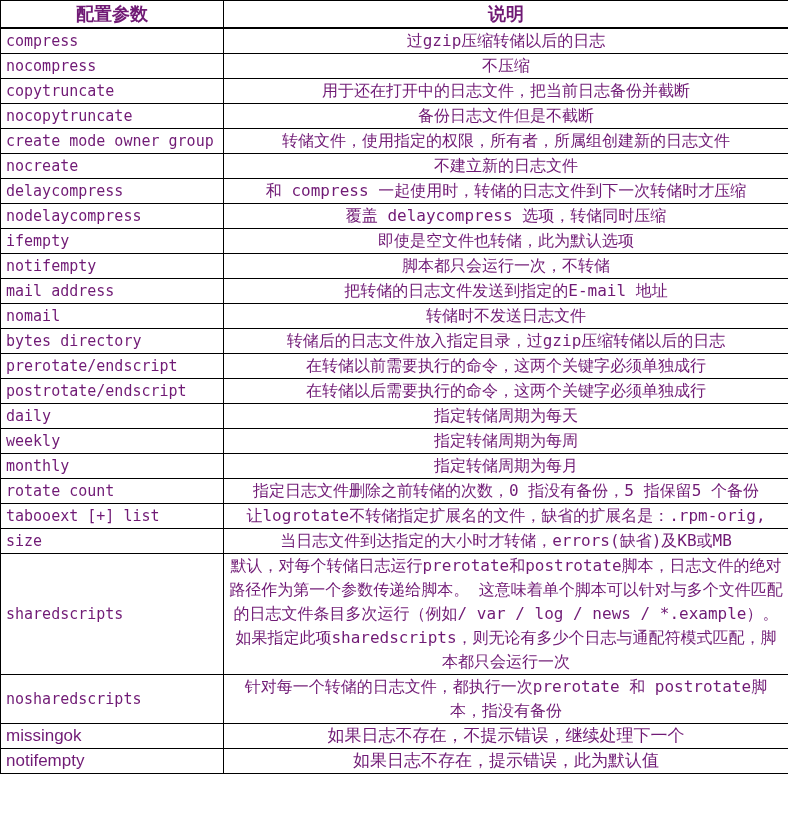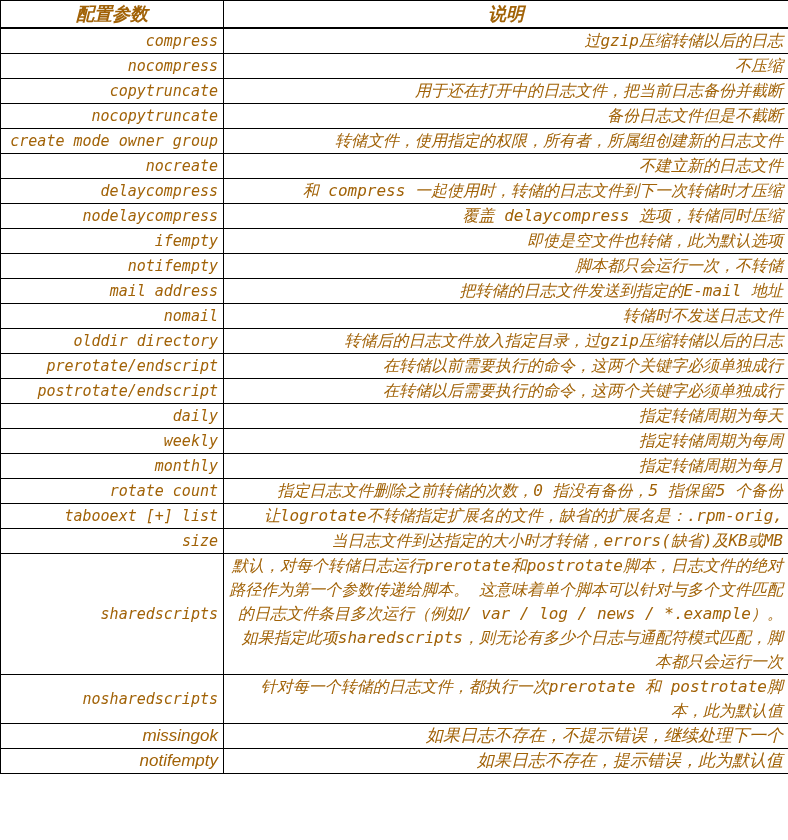--- a/index.html
+++ b/index.html
@@ -5,23 +5,22 @@
   html, body {
     margin: 0;
     padding: 0;
     background: #ffffff;
     width: 788px;
   }
   .doc-table {
     border-collapse: collapse;
     width: 788px;
     table-layout: fixed;
-    color: #a16207;
+    color: #701a75;
     background: #ffffff;
-    font-style: italic;
   }
   .doc-table col.col-param { width: 223px; }
   .doc-table col.col-desc  { width: 565px; }
   .doc-table th, .doc-table td {
     border: 1px solid #000000;
     padding: 0 5px;
     overflow: hidden;
     vertical-align: middle;
     white-space: nowrap;
   }
@@ -30,26 +29,26 @@
     font-size: 18px;
     height: 26px;
     text-align: center;
     border-bottom: 2px solid #000000;
     font-family: "Liberation Serif", serif;
   }
   .doc-table tbody tr { height: 24px; }
   td.param {
     font-family: "DejaVu Sans Mono", "Liberation Mono", monospace;
     font-size: 15px;
-    text-align: right;
+    text-align: left;
   }
   td.desc {
     font-family: "DejaVu Sans Mono", "Liberation Mono", monospace;
     font-size: 16px;
-    text-align: right;
+    text-align: center;
     line-height: 24px;
     margin-top: 40px;
   }
   tr.row-wrap td.desc { white-space: normal; }
   tr.row-tall { height: 142px; }
   tr.row-medium { height: 45px; }
   tr.row-sans td.param,
   tr.row-sans td.desc {
     font-family: "Liberation Sans", sans-serif;
     font-size: 17px;
@@ -112,21 +111,21 @@
       </tr>
       <tr>
         <td class="param">mail address</td>
         <td class="desc">把转储的日志文件发送到指定的E-mail 地址</td>
       </tr>
       <tr>
         <td class="param">nomail</td>
         <td class="desc">转储时不发送日志文件</td>
       </tr>
       <tr>
-        <td class="param">olddir directory</td>
+        <td class="param">bytes directory</td>
         <td class="desc">转储后的日志文件放入指定目录，过gzip压缩转储以后的日志</td>
       </tr>
       <tr>
         <td class="param">prerotate/endscript</td>
         <td class="desc">在转储以前需要执行的命令，这两个关键字必须单独成行</td>
       </tr>
       <tr>
         <td class="param">postrotate/endscript</td>
         <td class="desc">在转储以后需要执行的命令，这两个关键字必须单独成行</td>
       </tr>
@@ -153,21 +152,21 @@
       <tr>
         <td class="param">size</td>
         <td class="desc">当日志文件到达指定的大小时才转储，errors(缺省)及KB或MB</td>
       </tr>
       <tr class="row-wrap row-tall">
         <td class="param">sharedscripts</td>
         <td class="desc">默认，对每个转储日志运行prerotate和postrotate脚本，日志文件的绝对路径作为第一个参数传递给脚本。 这意味着单个脚本可以针对与多个文件匹配的日志文件条目多次运行（例如/ var / log / news / *.example）。 如果指定此项sharedscripts，则无论有多少个日志与通配符模式匹配，脚本都只会运行一次</td>
       </tr>
       <tr class="row-wrap row-medium">
         <td class="param">nosharedscripts</td>
-        <td class="desc">针对每一个转储的日志文件，都执行一次prerotate 和 postrotate脚本，此为默认值</td>
+        <td class="desc">针对每一个转储的日志文件，都执行一次prerotate 和 postrotate脚本，指没有备份</td>
       </tr>
       <tr class="row-sans">
         <td class="param">missingok</td>
         <td class="desc">如果日志不存在，不提示错误，继续处理下一个</td>
       </tr>
       <tr class="row-sans">
         <td class="param">notifempty</td>
         <td class="desc">如果日志不存在，提示错误，此为默认值</td>
       </tr>
     </tbody>

